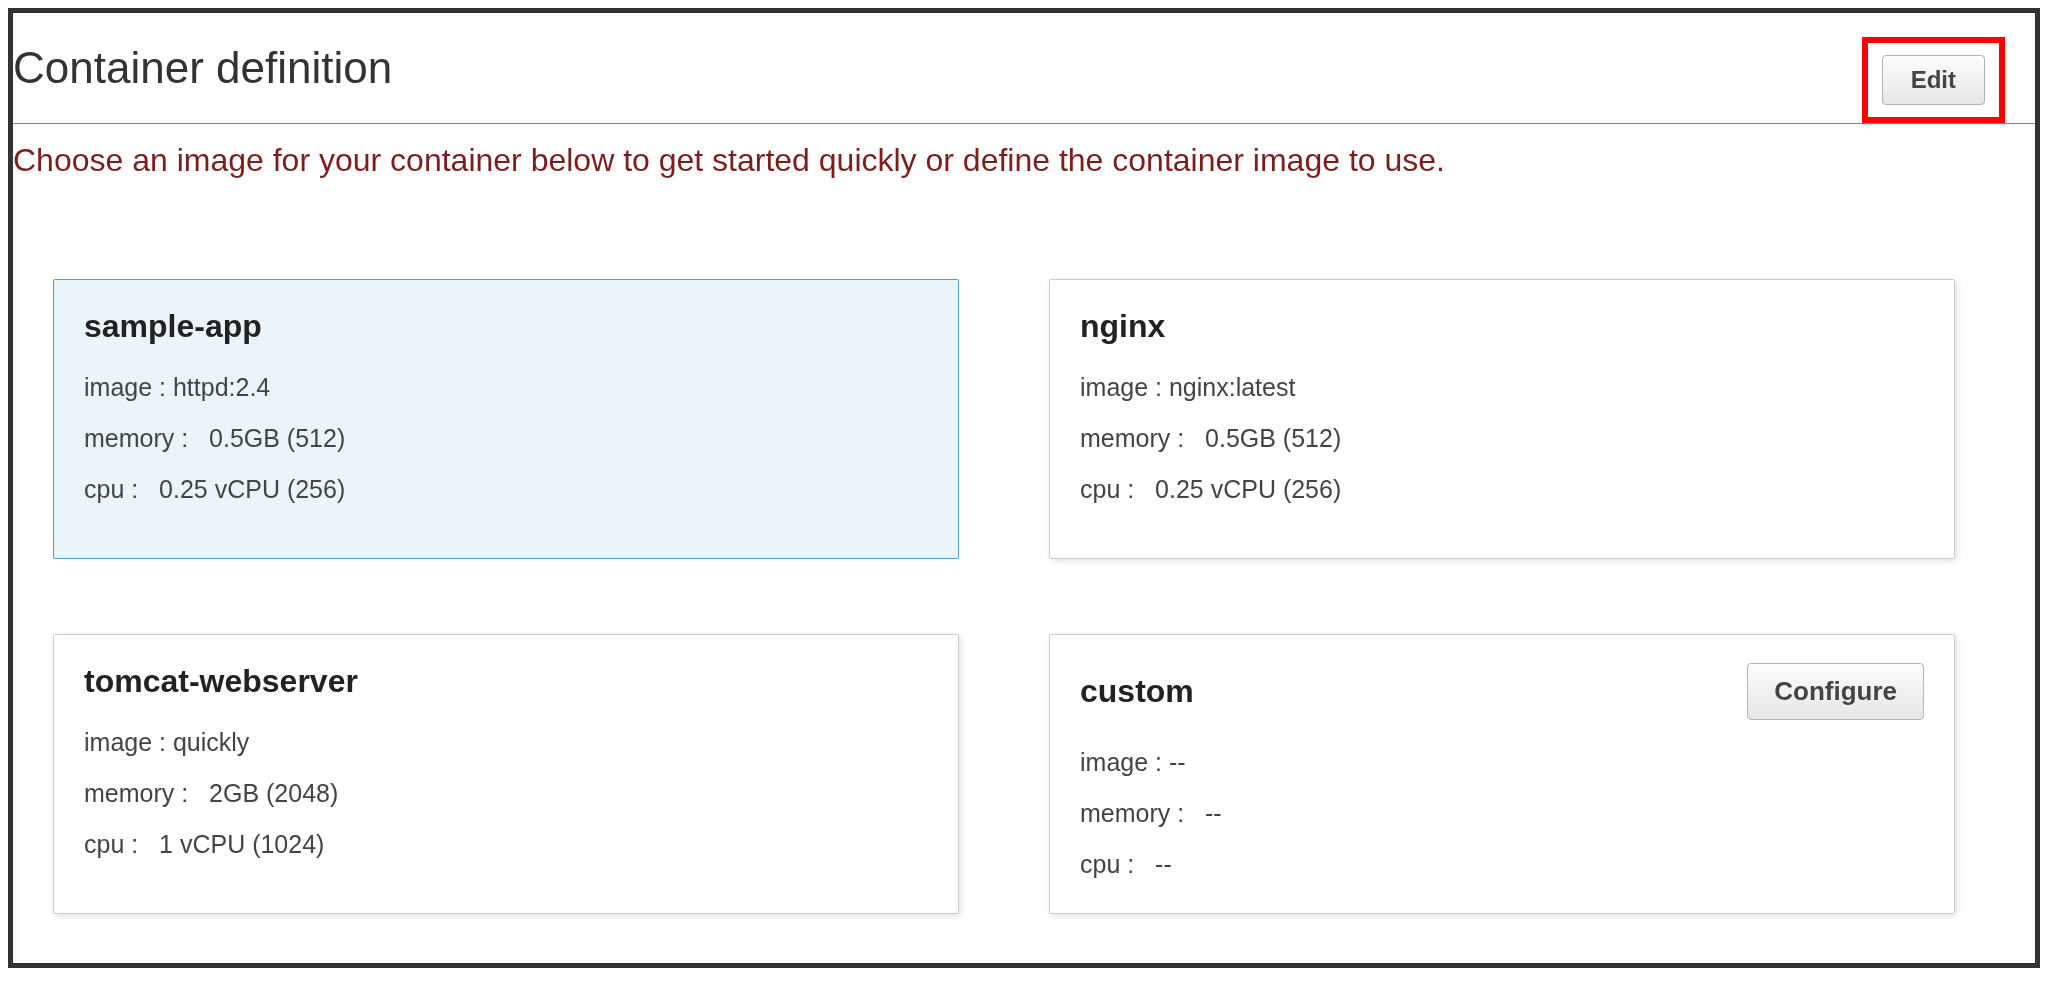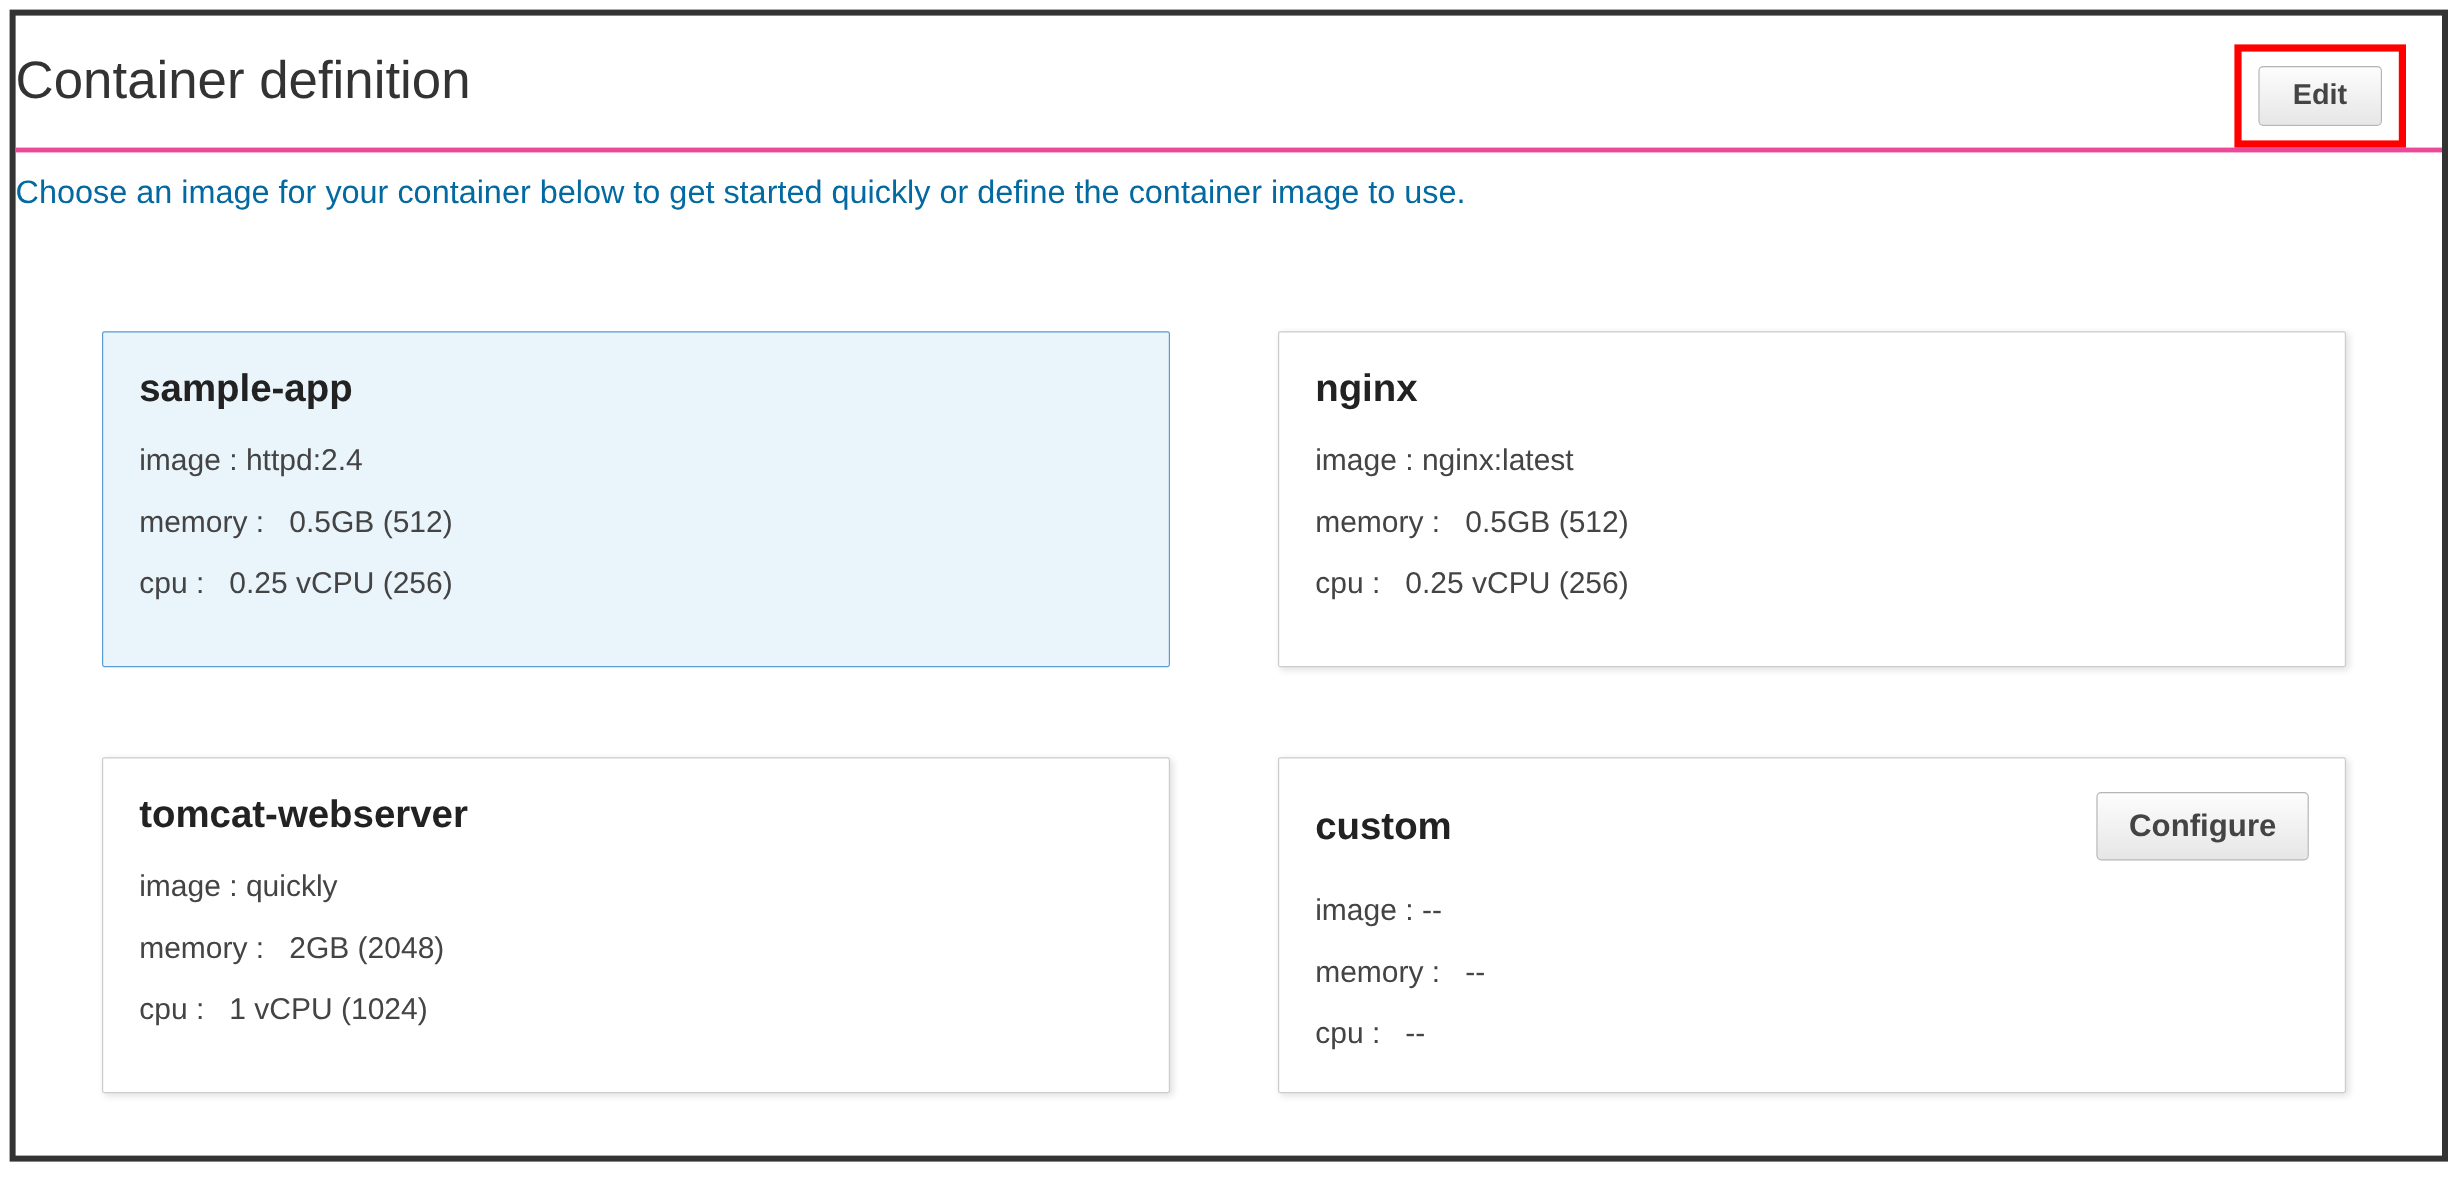--- a/index.html
+++ b/index.html
@@ -12,21 +12,21 @@
       border: 5px solid #333;
       padding: 30px 0 0 0;
       min-height: 960px;
       position: relative;
     }
     .header-row {
       display: flex;
       justify-content: space-between;
       align-items: flex-start;
       padding: 0 30px 0 0;
-      border-bottom: 4px solid #ec4899;
+      border-bottom: 1px solid #ec4899;
       margin-bottom: 18px;
       position: relative;
     }
     .page-title {
       font-size: 44px;
       font-weight: 400;
       color: #333;
       padding: 0 0 18px 0;
     }
     .edit-highlight {
@@ -39,31 +39,31 @@
       background: linear-gradient(#fdfdfd, #e6e6e6);
       border: 1px solid #b4b4b4;
       border-radius: 4px;
       color: #444;
       font-size: 24px;
       font-weight: 700;
       padding: 10px 28px;
       cursor: pointer;
     }
     .description {
-      font-size: 27px;
-      color: #0369a1;
+      font-size: 32px;
+      color: #7f1d1d;
       padding: 0 30px 0 0;
       margin-bottom: 100px;
     }
     .cards-grid {
       display: grid;
       grid-template-columns: 1fr 1fr;
       column-gap: 90px;
       row-gap: 75px;
-      padding: 0 80px 0 72px;
+      padding: 0 80px 0 40px;
     }
     .card {
       background: #fff;
       border: 1px solid #ccc;
       border-radius: 2px;
       padding: 28px 30px 30px 30px;
       box-shadow: 2px 2px 6px rgba(0,0,0,0.12);
       cursor: pointer;
       min-height: 280px;
     }

